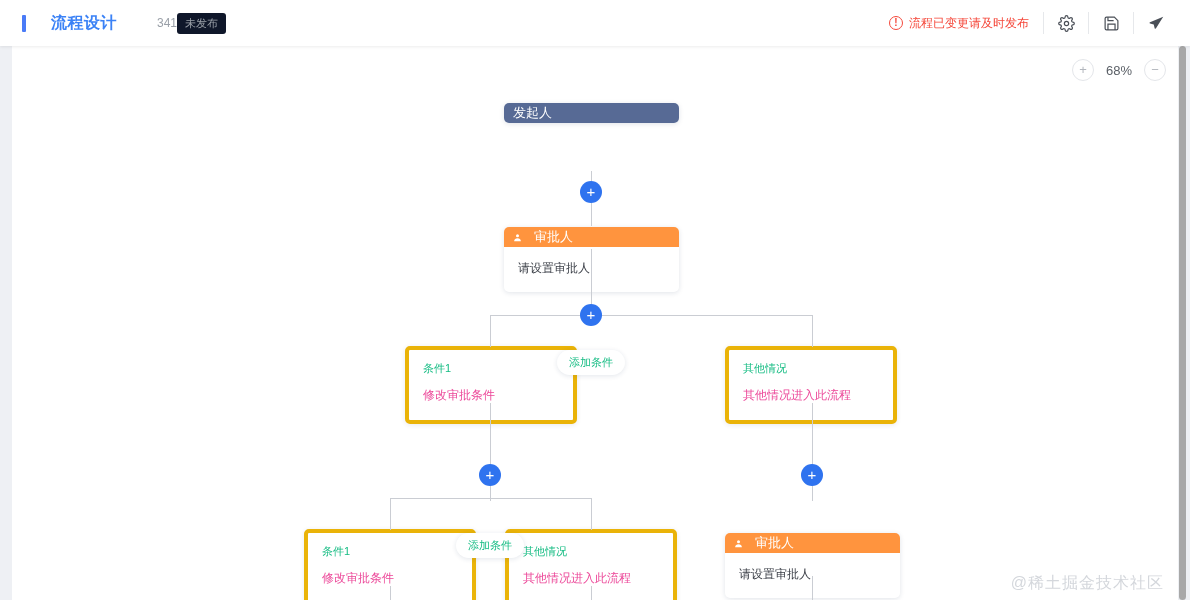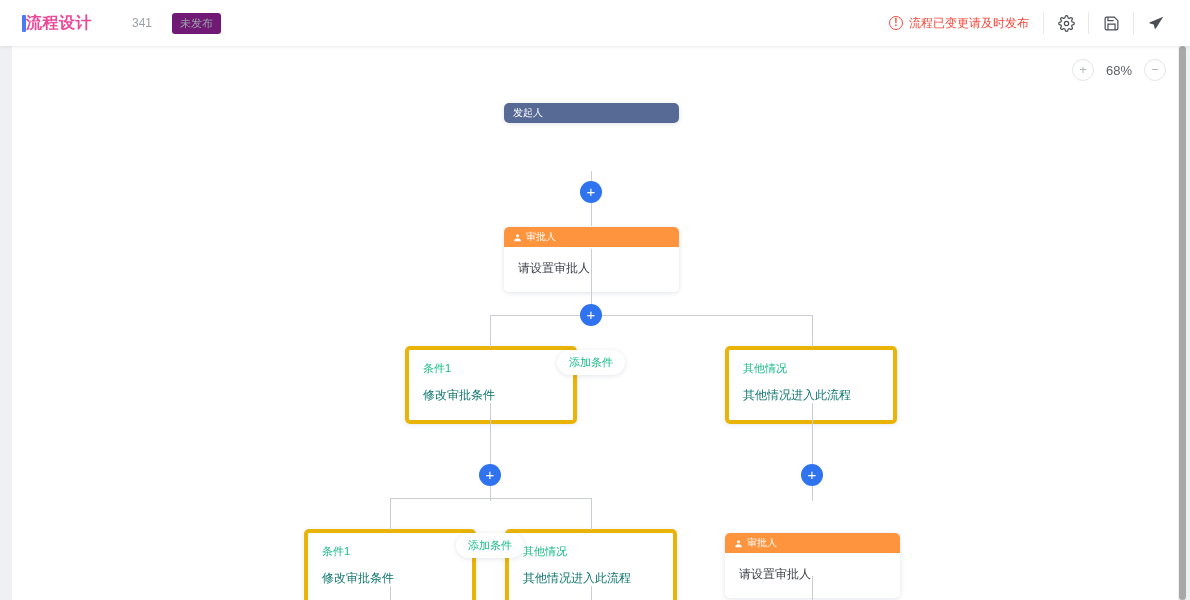--- a/index.html
+++ b/index.html
@@ -34,34 +34,33 @@
   .hdr-accent {
     width: 4px;
     height: 17px;
     background: #4a7bf7;
     border-radius: 1px;
     margin-left: 22px;
   }
   .hdr-title {
     font-size: 16px;
     font-weight: bold;
-    color: #ec4899;
-    margin-left: 0;
+    color: #3b82f6;
+    margin-left: 25px;
     letter-spacing: .5px;
   }
   .hdr-num {
     font-size: 12px;
     color: #9aa0a8;
     margin-left: 40px;
   }
   .hdr-badge {
-    margin-left: 20px;
     font-size: 11px;
     color: #9aa0a8;
-    background: #701a75;
+    background: #0f172a;
     border-radius: 3px;
     padding: 3px 8px;
   }
   .hdr-spacer { flex: 1; }
 
   .hdr-warn {
     display: flex;
     align-items: center;
     color: #f5483b;
     font-size: 12px;
@@ -165,26 +164,26 @@
     background: #fff;
     border-radius: 5px;
     box-shadow: 0 1px 5px rgba(25,46,88,0.13);
     overflow: hidden;
   }
   .node-hd {
     height: 20px;
     display: flex;
     align-items: center;
     padding: 0 9px;
-    font-size: 10px;
+    font-size: 13px;
     color: #fff;
     font-weight: normal;
   }
   .node-hd.initiator { background: #576a95; }
-  .node-hd.approver  { background: #ff943e; }
+  .node-hd.approver  { background: #ff943e; gap: 8px; }
   .node-hd .p-icon {
     margin-right: 4px;
     display: inline-flex;
     align-items: center;
   }
   .node-bd {
     padding: 13px 14px 15px 14px;
     font-size: 12px;
     color: #3b3f47;
   }
@@ -200,21 +199,21 @@
     box-shadow: 0 1px 5px rgba(25,46,88,0.10);
     padding: 11px 14px 16px 14px;
   }
   .cond-title {
     font-size: 11px;
     color: #15bc83;
     margin-bottom: 11px;
   }
   .cond-text {
     font-size: 12px;
-    color: #0f766e;
+    color: #ec4899;
   }
 
   
   .plus {
     position: absolute;
     width: 22px; height: 22px;
     border-radius: 50%;
     background: #2f73ef;
     color: #fff;
     font-size: 15px;
@@ -297,20 +296,21 @@
   </div>
 
   <div class="canvas-wrap">
 
     <div class="zoom-ctl">
       <div class="zoom-btn">+</div>
       <div class="zoom-val">68%</div>
       <div class="zoom-btn">−</div>
     </div>
 
+    <div class="watermark">@稀土掘金技术社区</div>
 
     <div class="flow">
 
       <div class="ln v" style="left:579px; top:125px; height:55px;"></div>
 
       <div class="ln v" style="left:579px; top:203px; height:67px;"></div>
 
       <div class="ln h" style="left:478px; top:269px; width:323px;"></div>
 
       <div class="ln v" style="left:478px; top:269px; height:32px;"></div>

